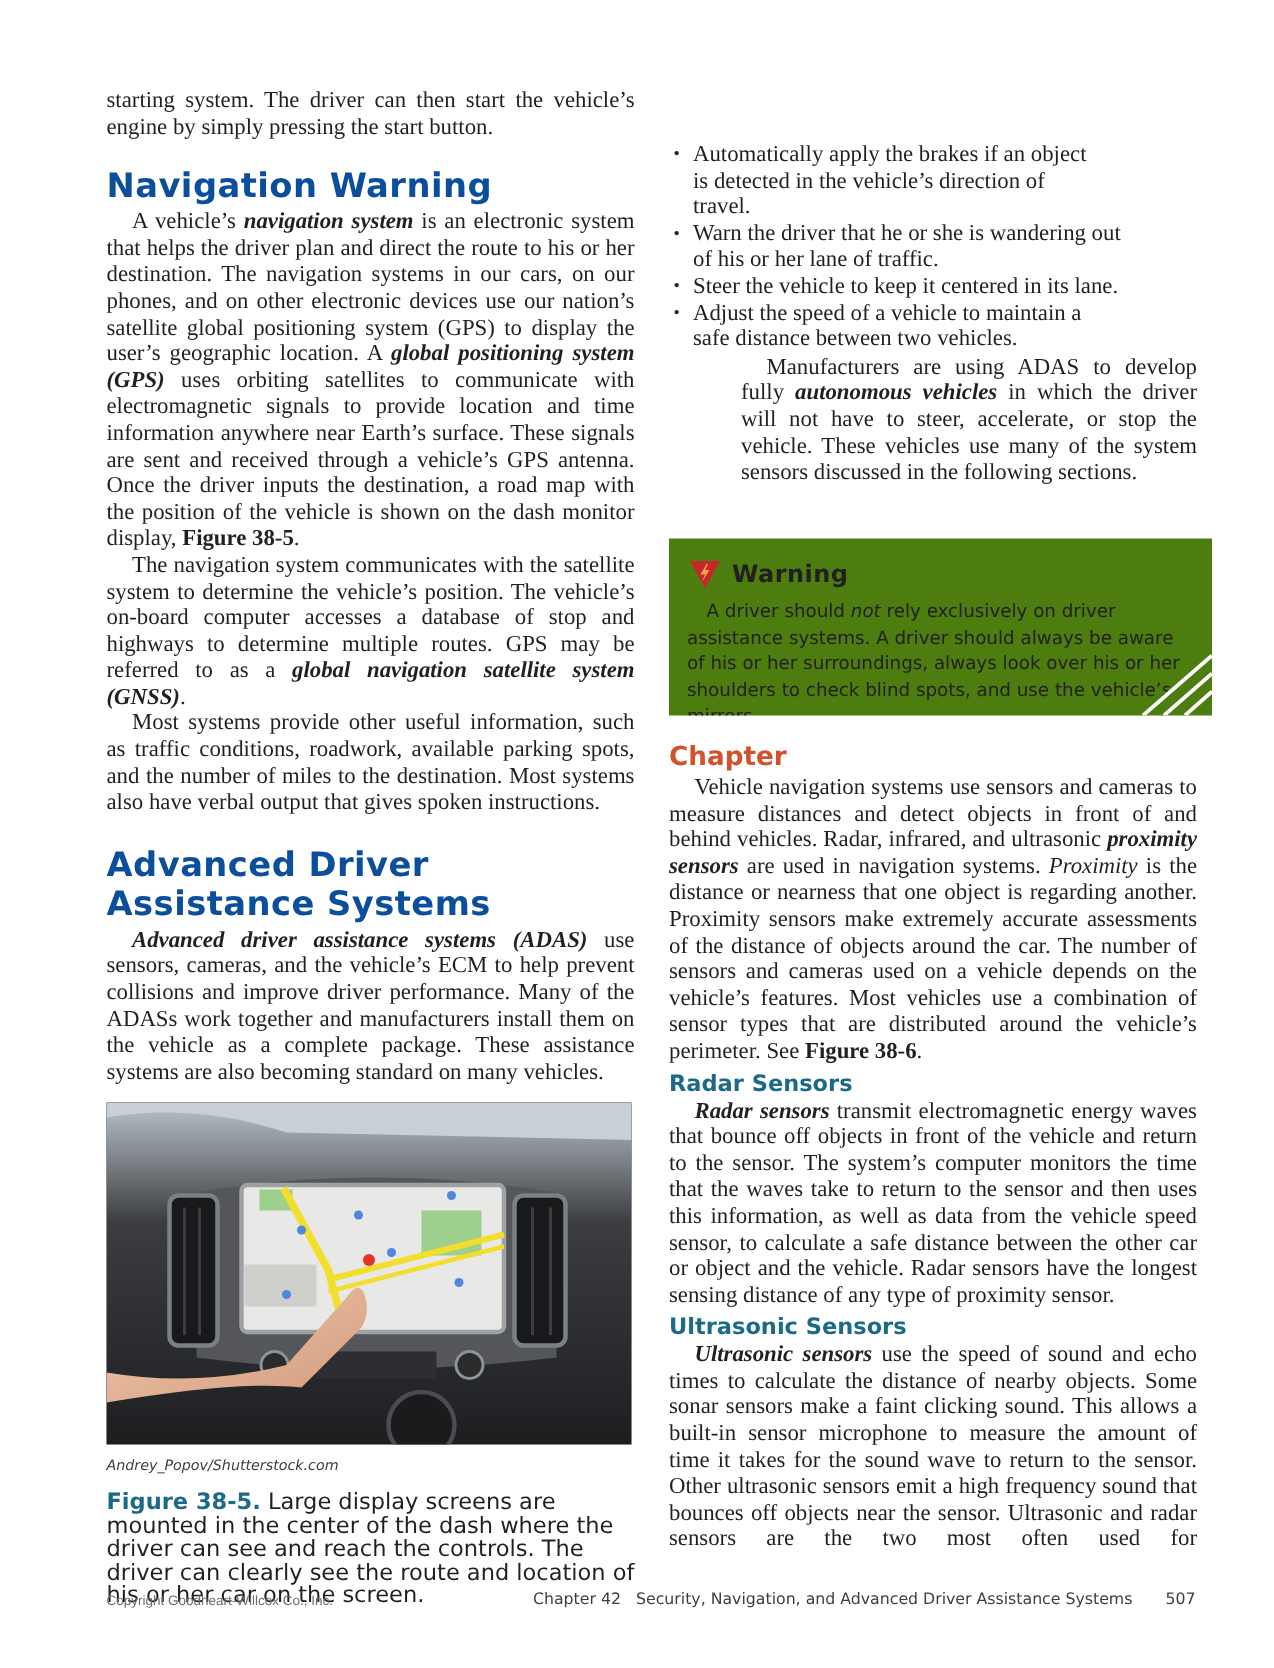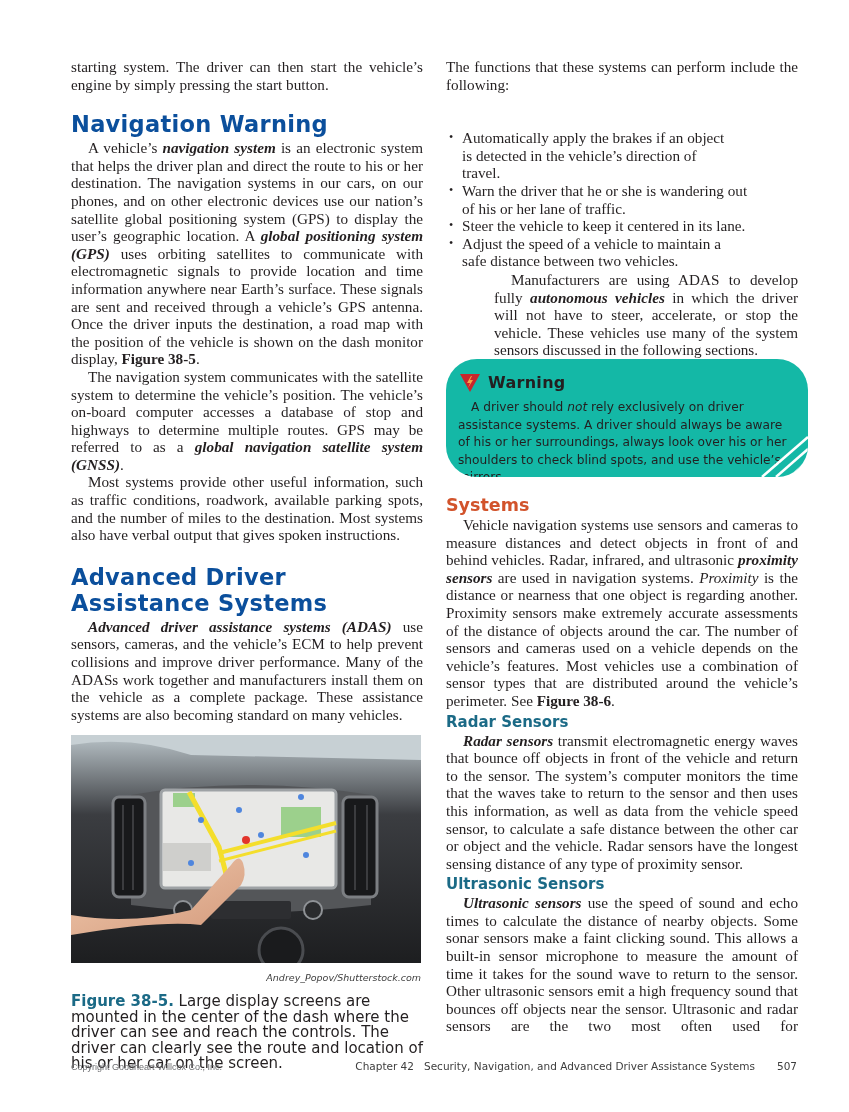--- a/index.html
+++ b/index.html
@@ -15,29 +15,29 @@
 
   h2.chap { font-family:"DejaVu Sans", sans-serif; font-weight:bold; color:#0b4f9c; font-size:22.5px; line-height:26px; margin:0; letter-spacing:0.3px; }
 
   h3.sec { font-family:"DejaVu Sans", sans-serif; font-weight:bold; color:#d2532b; font-size:17.5px; line-height:22px; margin:0; }
   h4.sub { font-family:"DejaVu Sans", sans-serif; font-weight:bold; color:#1b6a86; font-size:15px; line-height:19px; margin:0; }
 
   ul.bullets { list-style:none; margin:0; padding:0; }
   ul.bullets li { font-family:"Liberation Serif", serif; font-size:15.2px; line-height:17.6px; position:relative; padding-left:16px; }
   ul.bullets li::before { content:"\2022"; position:absolute; left:3px; top:0; font-size:12px; }
 
-  .warning { position:absolute; left:446px; top:359px; width:362px; height:118px; background:#14b8a6; overflow:hidden;border-radius:31px; }
+  .warning { position:absolute; left:446px; top:359px; width:362px; height:118px; background:#4d7c0f; overflow:hidden; }
   .warning .head { position:absolute; left:14px; top:14px; display:flex; align-items:center; }
   .warning .title { font-family:"DejaVu Sans", sans-serif; font-weight:bold; font-size:16px; color:#231f20; margin-left:8px; letter-spacing:0.3px; }
   .warning .text { position:absolute; left:12px; top:40px; width:330px; font-family:"DejaVu Sans", sans-serif; font-size:12.2px; line-height:17.5px; color:#231f20; }
   .warning .text .first { padding-left:13px; }
   .stripes { position:absolute; right:0; bottom:0; width:50px; height:45px; }
 
   .figure { position:absolute; left:71px; top:735px; width:350px; height:228px; overflow:hidden; background:#2a2b2e; }
-  .credit { position:absolute; left:71px; top:972px; width:350px; text-align:right; font-family:"DejaVu Sans", sans-serif; font-style:italic; font-size:9.5px; color:#3d3d3d; }
+  .credit { position:absolute; left:71px; top:972px; width:350px; font-family:"DejaVu Sans", sans-serif; font-style:italic; font-size:9.5px; color:#3d3d3d; }
   .caption { position:absolute; left:71px; top:994px; width:352px; font-family:"DejaVu Sans", sans-serif; font-size:15px; line-height:15.5px; color:#231f20; }
   .caption .fig-label { color:#1b6a86; font-weight:bold; }
 
   .footer-left { position:absolute; left:71px; top:1062px; font-family:"Liberation Sans", sans-serif; font-size:9px; color:#6d6e71; }
   .footer-right { position:absolute; right:52px; top:1060px; font-family:"DejaVu Sans", sans-serif; font-size:10.5px; color:#3d3d3d; }
   .footer-right .pg { margin-left:22px; }
 </style>
 </head>
 <body>
 
@@ -103,21 +103,20 @@
     <rect x="140" y="166" width="80" height="18" rx="2" fill="#2d2e31"></rect>
 
     <path d="M0 200 Q90 185 130 190 L170 150 Q176 140 172 128 Q168 118 160 130 L120 175 Q60 190 0 180 Z" fill="url(#skin)"></path>
     <circle cx="210" cy="215" r="22" fill="#1a1b1d" stroke="#4a4c50" stroke-width="3"></circle>
   </svg>
 </div>
 <div class="credit">Andrey_Popov/Shutterstock.com</div>
 <div class="caption"><span class="fig-label">Figure 38-5.</span><span> Large display screens are mounted in the center of the dash where the driver can see and reach the controls. The driver can clearly see the route and location of his or her car on the screen.</span></div>
 
 <div class="col col-right">
-  <p class="body" style="margin-bottom:1px;">The functions that these systems can perform include the following:</p>
   <ul class="bullets" style="text-align:left;">
     <li style="padding-right:60px;margin-top:36px;">Automatically apply the brakes if an object is detected in the vehicle’s direction of travel.</li>
     <li style="padding-right:50px;">Warn the driver that he or she is wandering out of his or her lane of traffic.</li>
     <li>Steer the vehicle to keep it centered in its lane.</li>
     <li style="padding-right:70px;">Adjust the speed of a vehicle to maintain a safe distance between two vehicles.</li>
   </ul>
   <p class="body ind" style="margin-top:1px;margin-left:48px;"><span>Manufacturers are using ADAS to develop fully </span><b><i>autonomous vehicles</i></b><span> in which the driver will not have to steer, accelerate, or stop the vehicle. These vehicles use many of the system sensors discussed in the following sections.</span></p>
 </div>
 
 <div class="warning">
@@ -130,21 +129,21 @@
   </div>
   <div class="text"><span class="first">A driver should </span><i>not</i><span> rely exclusively on driver assistance systems. A driver should always be aware of his or her surroundings, always look over his or her shoulders to check blind spots, and use the vehicle’s mirrors.</span></div>
   <svg class="stripes" viewBox="0 0 50 45">
     <line x1="4" y1="45" x2="50" y2="5" stroke="#ffffff" stroke-width="2.5"></line>
     <line x1="18" y1="45" x2="50" y2="17" stroke="#ffffff" stroke-width="2.5"></line>
     <line x1="32" y1="45" x2="50" y2="29" stroke="#ffffff" stroke-width="2.5"></line>
   </svg>
 </div>
 
 <div class="col col-right" style="top:494px;">
-  <h3 class="sec">Systems</h3>
+  <h3 class="sec">Chapter</h3>
   <p class="body ind" style="margin-bottom:3px;"><span>Vehicle navigation systems use sensors and cameras to measure distances and detect objects in front of and behind vehicles. Radar, infrared, and ultrasonic </span><b><i>proximity sensors</i></b><span> are used in navigation systems. </span><i>Proximity</i><span> is the distance or nearness that one object is regarding another. Proximity sensors make extremely accurate assessments of the distance of objects around the car. The number of sensors and cameras used on a vehicle depends on the vehicle’s features. Most vehicles use a combination of sensor types that are distributed around the vehicle’s perimeter. See </span><b>Figure 38-6</b><span>.</span></p>
 
   <h4 class="sub">Radar Sensors</h4>
   <p class="body ind" style="margin-bottom:3px;"><b><i>Radar sensors</i></b><span> transmit electromagnetic energy waves that bounce off objects in front of the vehicle and return to the sensor. The system’s computer monitors the time that the waves take to return to the sensor and then uses this information, as well as data from the vehicle speed sensor, to calculate a safe distance between the other car or object and the vehicle. Radar sensors have the longest sensing distance of any type of proximity sensor.</span></p>
 
   <h4 class="sub">Ultrasonic Sensors</h4>
   <p class="body ind" style="text-align-last:justify;"><b><i>Ultrasonic sensors</i></b><span> use the speed of sound and echo times to calculate the distance of nearby objects. Some sonar sensors make a faint clicking sound. This allows a built-in sensor microphone to measure the amount of time it takes for the sound wave to return to the sensor. Other ultrasonic sensors emit a high frequency sound that bounces off objects near the sensor. Ultrasonic and radar sensors are the two most often used for</span></p>
 </div>
 
 <div class="footer-left">Copyright Goodheart-Willcox Co., Inc.</div>

